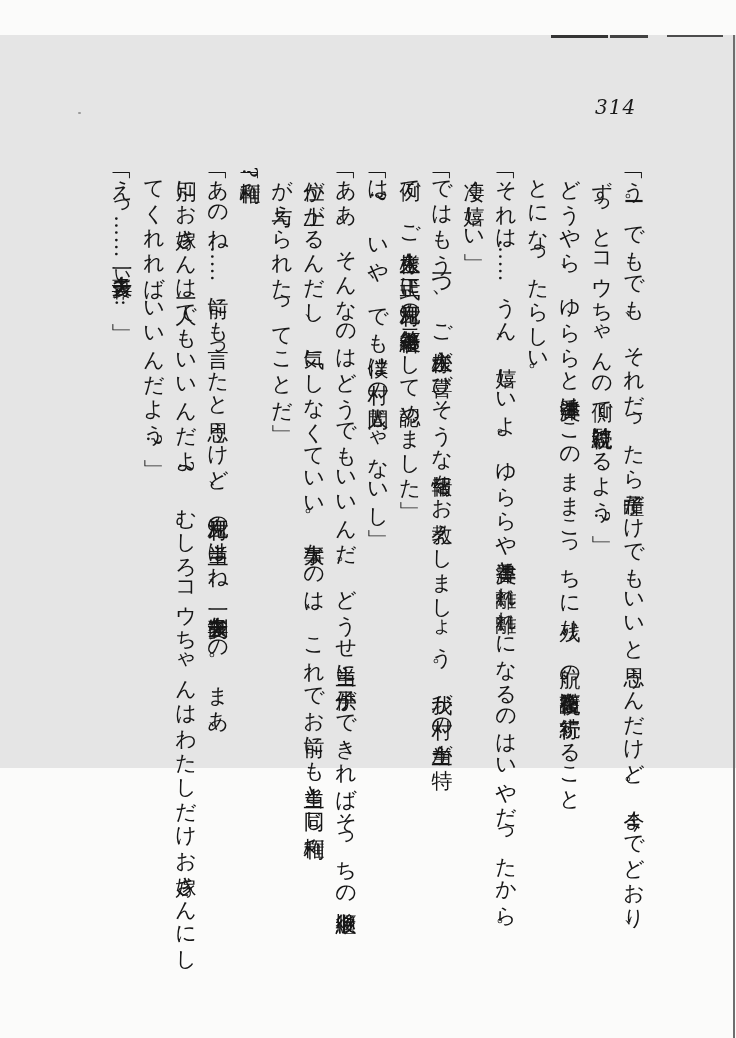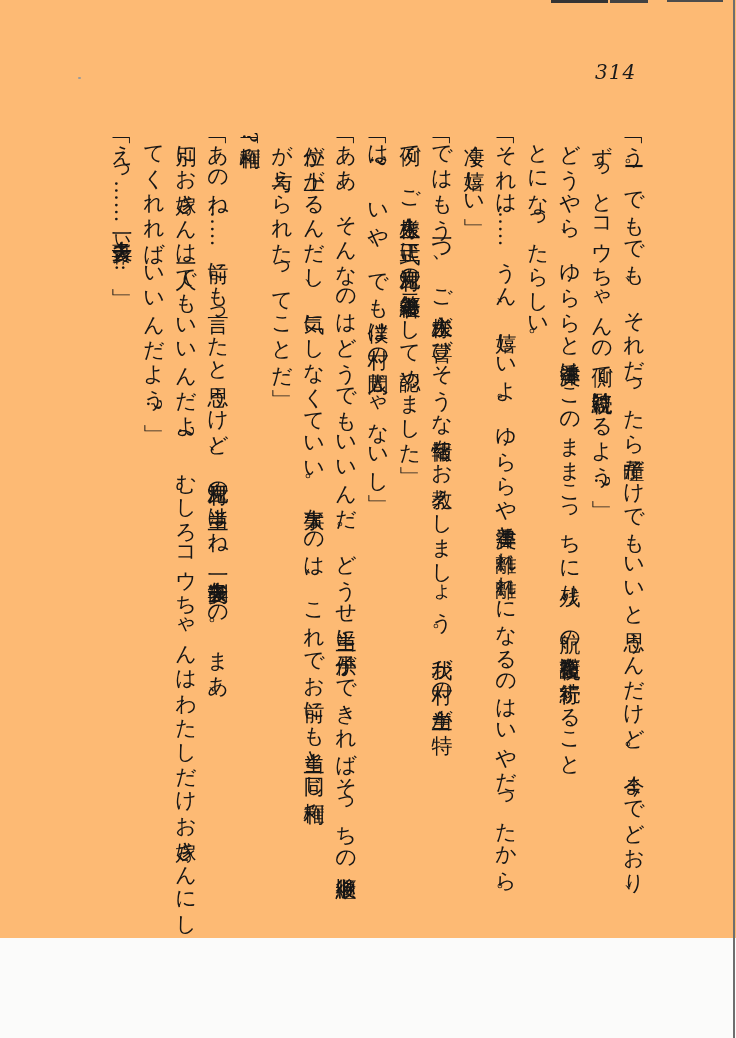--- a/index.html
+++ b/index.html
@@ -9,22 +9,23 @@
   body {
     width: 736px;
     height: 1038px;
     overflow: hidden;
     background: #fbfbfa;
     font-family: "DejaVu Serif", "Liberation Serif", serif;
   }
   .page {
     position: relative;
     width: 736px;
-    height: 938px;
-    background: #fdba74;
+    height: 733px;
+    background: #e5e5e5;
+    margin-top: 35px;
   }
   
   .page-number {
     position: absolute;
     left: 595px;
     top: 60px;
     font-size: 20px;
     font-style: italic;
     letter-spacing: 1px;
     color: #1b1b1b;

